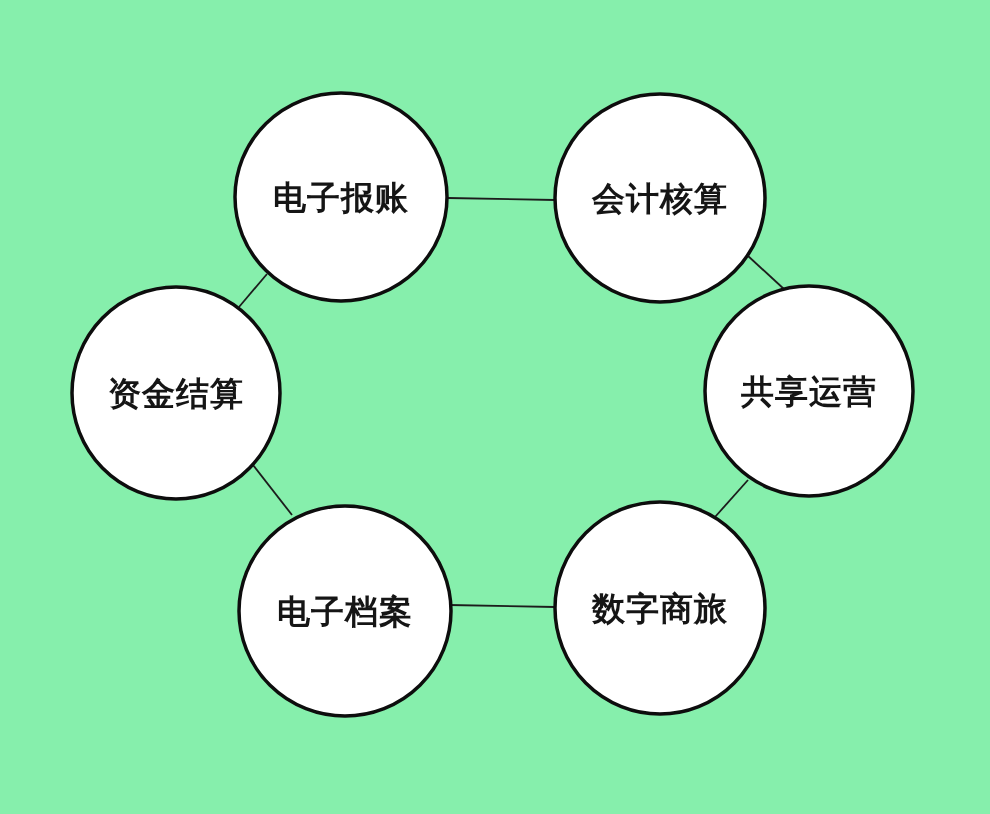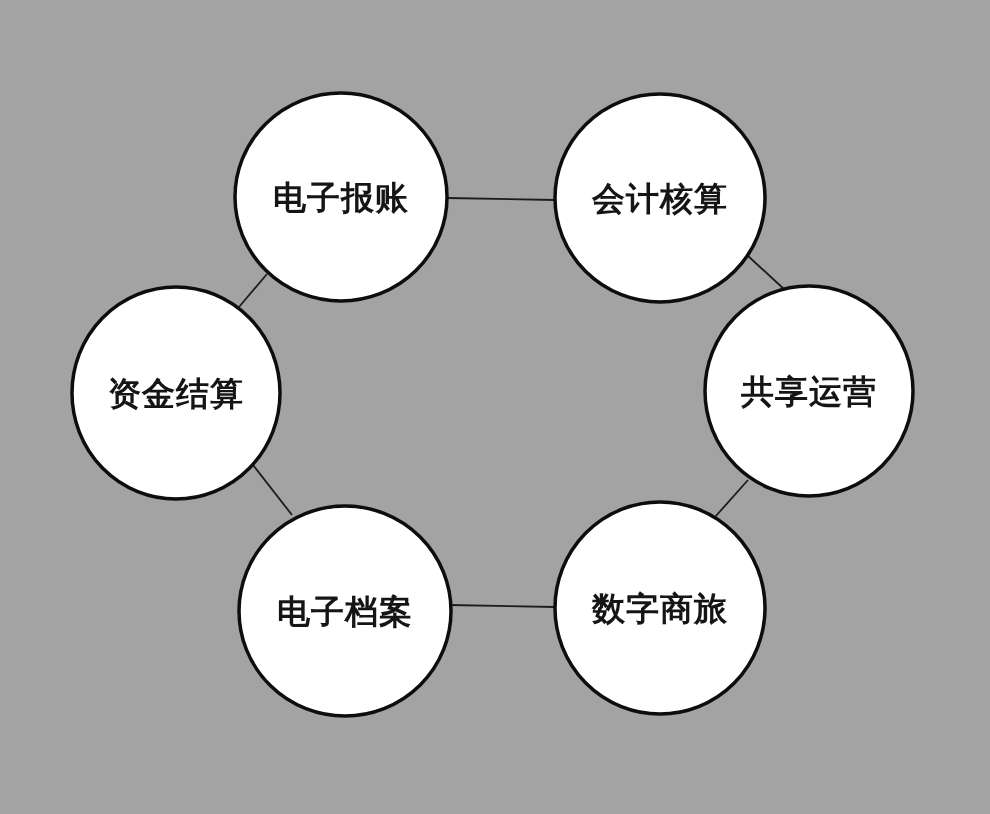--- a/index.html
+++ b/index.html
@@ -4,21 +4,21 @@
 <style>
   html, body {
     margin: 0;
     padding: 0;
     background: #ffffff;
   }
   .canvas {
     position: relative;
     width: 990px;
     height: 814px;
-    background: #a3a3a3;
+    background: #86efac;
     overflow: hidden;
   }
   svg {
     display: block;
   }
   .edge-line {
     stroke: #1c1c1c;
     stroke-width: 1.8;
     fill: none;
   }

